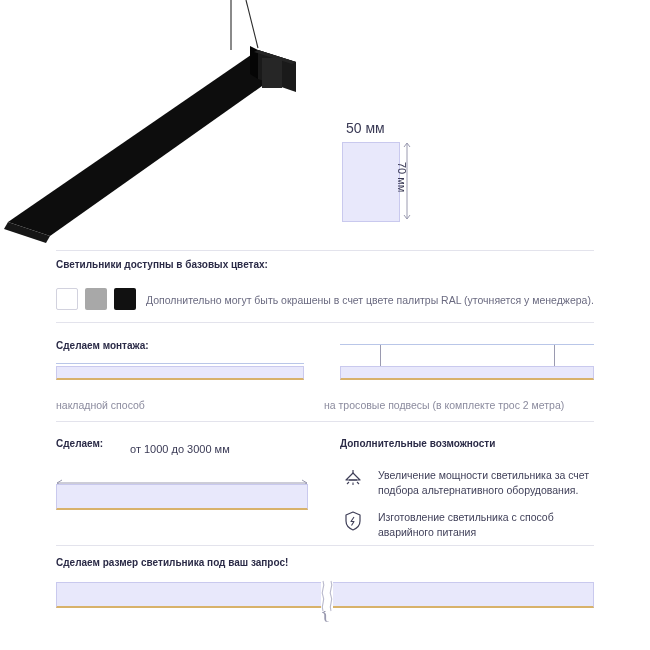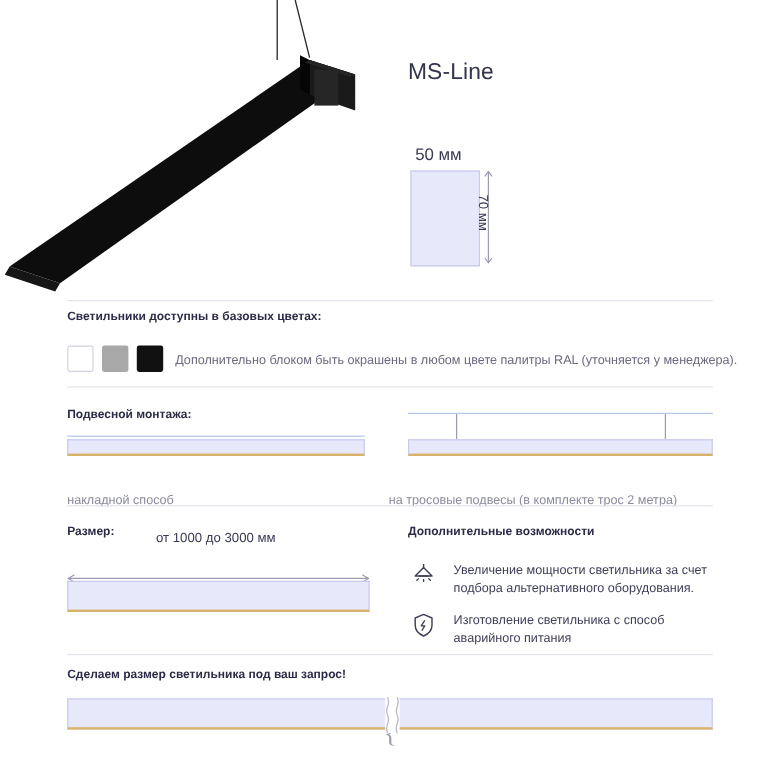--- a/index.html
+++ b/index.html
@@ -104,21 +104,20 @@
   .h-bold {
     position: absolute;
     font-size: 10px;
     font-weight: bold;
     color: #2b2b47;
   }
   .caption {
     position: absolute;
     font-size: 10.5px;
     color: #8b8b9e;
-    margin-top: 12px;
   }
   .note {
     position: absolute;
     font-size: 10.5px;
     color: #6a6a80;
   }
 
   
   .swatch {
     position: absolute;
@@ -202,21 +201,20 @@
 
       <polygon points="258,50 296,62 292,64 254,52" fill="#242424"></polygon>
 
       <rect x="262" y="58" width="20" height="30" fill="#262626"></rect>
 
       <polygon points="8,222 50,236 46,243 4,229" fill="#161616"></polygon>
     </svg>
   </div>
 
   <div class="product-title">
-    <div>MS-Line</div>
   </div>
 
   <div class="section-diagram">
     <div class="sec-width-label">50 мм</div>
     <div class="sec-arrow-h">
       <svg width="58" height="8" viewBox="0 0 58 8" xmlns="http://www.w3.org/2000/svg">
         <line x1="1" y1="4" x2="57" y2="4" stroke="#9a9ab0" stroke-width="1"></line>
         <polyline points="5,1 1,4 5,7" fill="none" stroke="#9a9ab0" stroke-width="1"></polyline>
         <polyline points="53,1 57,4 53,7" fill="none" stroke="#9a9ab0" stroke-width="1"></polyline>
       </svg>
@@ -234,39 +232,39 @@
 </div>
 
 <div class="divider" style="top:250px;"></div>
 
 <div class="h-bold" style="left:56px; top:259px;">Светильники доступны в базовых цветах:</div>
 
 <div class="swatch sw-border" style="left:56px; top:288px; background:#ffffff;"></div>
 <div class="swatch" style="left:85px; top:288px; background:#a8a8a8;"></div>
 <div class="swatch" style="left:114px; top:288px; background:#111111;"></div>
 
-<div class="note" style="left:146px; top:294px;">Дополнительно блоком быть окрашены в любом цвете палитры RAL (уточняется у менеджера).</div>
+<div class="note" style="left:146px; top:294px;">Дополнительно могут быть окрашены в счет цвете палитры RAL (уточняется у менеджера).</div>
 
 <div class="divider" style="top:322px;"></div>
 
-<div class="h-bold" style="left:56px; top:340px;">Подвесной монтажа:</div>
+<div class="h-bold" style="left:56px; top:340px;">Сделаем монтажа:</div>
 
 <div class="ceiling-line" style="left:56px; top:363px; width:248px;"></div>
 <div class="fixture-bar with-bottom" style="left:56px; top:366px; width:248px; height:14px;"></div>
 <div class="caption" style="left:56px; top:399px;">накладной способ</div>
 
 <div class="cable" style="left:380px; top:345px; height:22px;"></div>
 <div class="cable" style="left:554px; top:345px; height:22px;"></div>
 <div class="ceiling-line" style="left:340px; top:344px; width:254px;"></div>
 <div class="fixture-bar with-bottom" style="left:340px; top:366px; width:254px; height:14px;"></div>
 <div class="caption" style="left:324px; top:399px;">на тросовые подвесы (в комплекте трос 2 метра)</div>
 
 <div class="divider" style="top:421px;"></div>
 
-<div class="h-bold" style="left:56px; top:438px;">Размер:</div>
+<div class="h-bold" style="left:56px; top:438px;">Сделаем:</div>
 
 <div class="size-label" style="left:130px; top:443px;">от 1000 до 3000 мм</div>
 <div class="size-arrow" style="left:56px; top:473px;">
   <svg width="252" height="8" viewBox="0 0 252 8" xmlns="http://www.w3.org/2000/svg">
     <line x1="1" y1="4" x2="251" y2="4" stroke="#9a9ab0" stroke-width="1"></line>
     <polyline points="6,1 1,4 6,7" fill="none" stroke="#9a9ab0" stroke-width="1"></polyline>
     <polyline points="246,1 251,4 246,7" fill="none" stroke="#9a9ab0" stroke-width="1"></polyline>
   </svg>
 </div>
 <div class="fixture-bar with-bottom" style="left:56px; top:484px; width:252px; height:26px;"></div>

